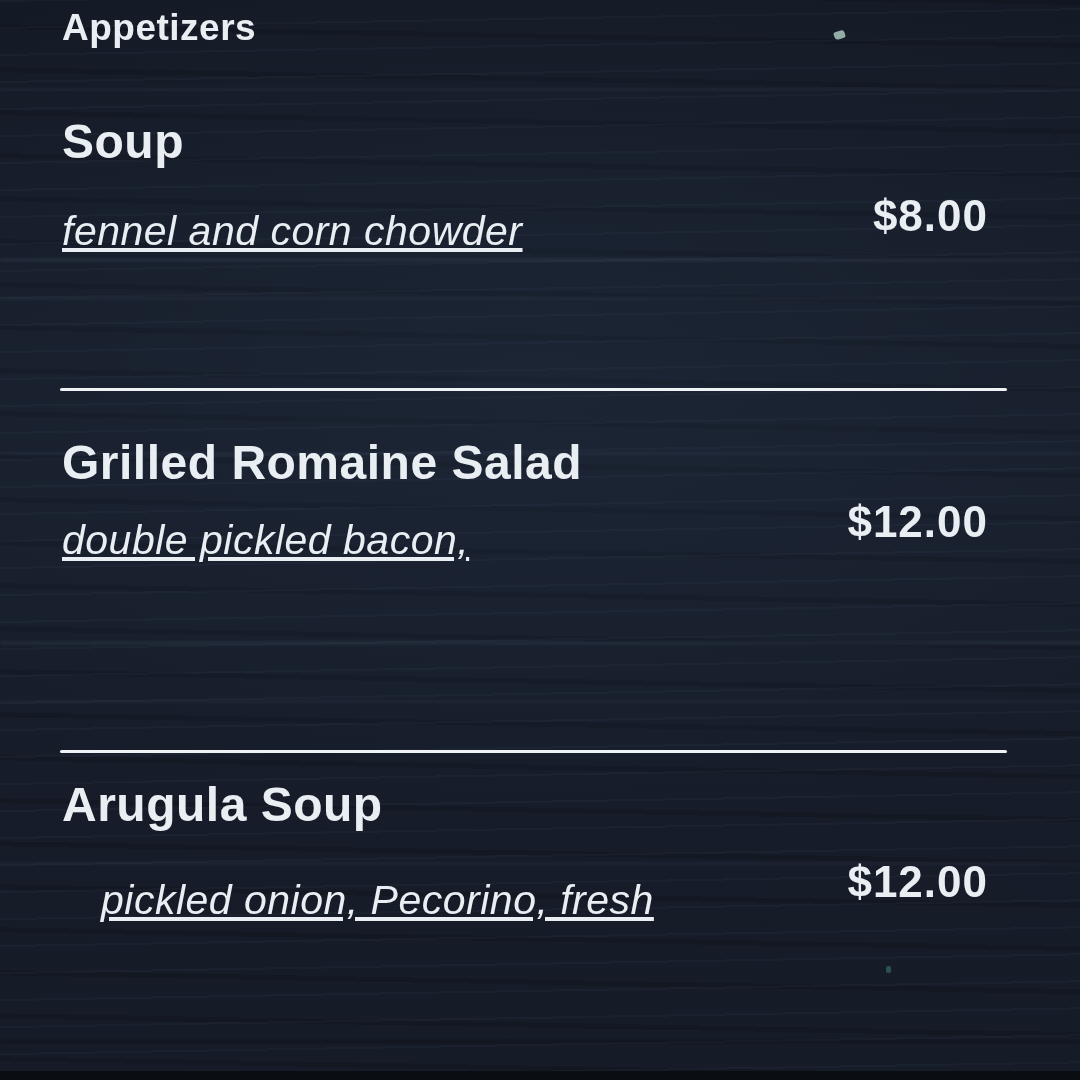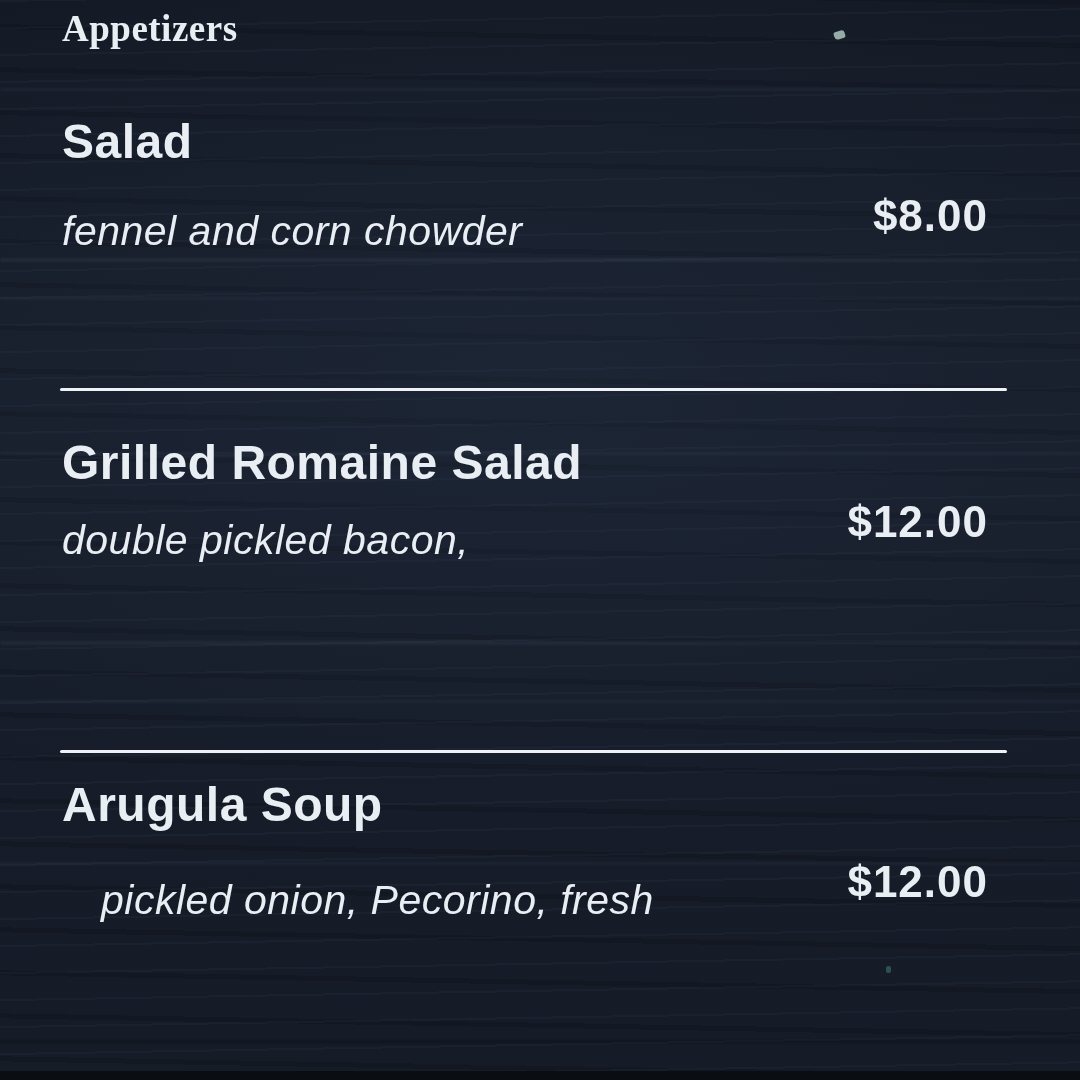--- a/index.html
+++ b/index.html
@@ -29,34 +29,34 @@
     left: 0;
     width: 100%;
     pointer-events: none;
     filter: blur(1px);
   }
   .txt { position: absolute; white-space: nowrap; }
   .section-title {
     left: 62px; top: 7px;
     font-size: 37px; font-weight: 700;
     letter-spacing: 0.5px;
-    font-family: Liberation Serif, serif;
   }
   .item-name {
     left: 62px;
     font-size: 48px; font-weight: 700;
     letter-spacing: 0.5px;
   }
   .item-desc {
     position: absolute;
     left: 62px;
     font-size: 41px;
     font-style: italic;
     line-height: 56px;
     letter-spacing: 0.5px;
+    text-decoration: underline;
   }
   .item-price {
     position: absolute;
     right: 92px;
     font-size: 44px; font-weight: 700;
     letter-spacing: 1px;
     text-align: right;
   }
   .divider {
     position: absolute;
@@ -111,21 +111,21 @@
   <div class="streak" style="top:297px;height:3px;background:rgba(150,170,200,0.05);"></div>
   <div class="streak" style="top:452px;height:3px;background:rgba(150,170,200,0.06);"></div>
   <div class="streak" style="top:641px;height:4px;background:rgba(150,170,200,0.07);"></div>
   <div class="streak" style="top:700px;height:3px;background:rgba(150,170,200,0.05);"></div>
   <div class="streak" style="top:862px;height:3px;background:rgba(150,170,200,0.06);"></div>
   <div class="streak" style="top:1040px;height:3px;background:rgba(0,0,0,0.18);"></div>
 
   <div class="txt section-title">Appetizers</div>
 
   <div class="item">
-    <div class="txt item-name i1-name">Salad</div>
+    <div class="txt item-name i1-name">Soup</div>
     <div class="item-desc i1-desc">
       <div>fennel and corn chowder</div>
     </div>
     <div class="item-price i1-price">$8.00</div>
   </div>
 
   <div class="divider div1"></div>
 
   <div class="item">
     <div class="txt item-name i2-name">Grilled Romaine Salad</div>

